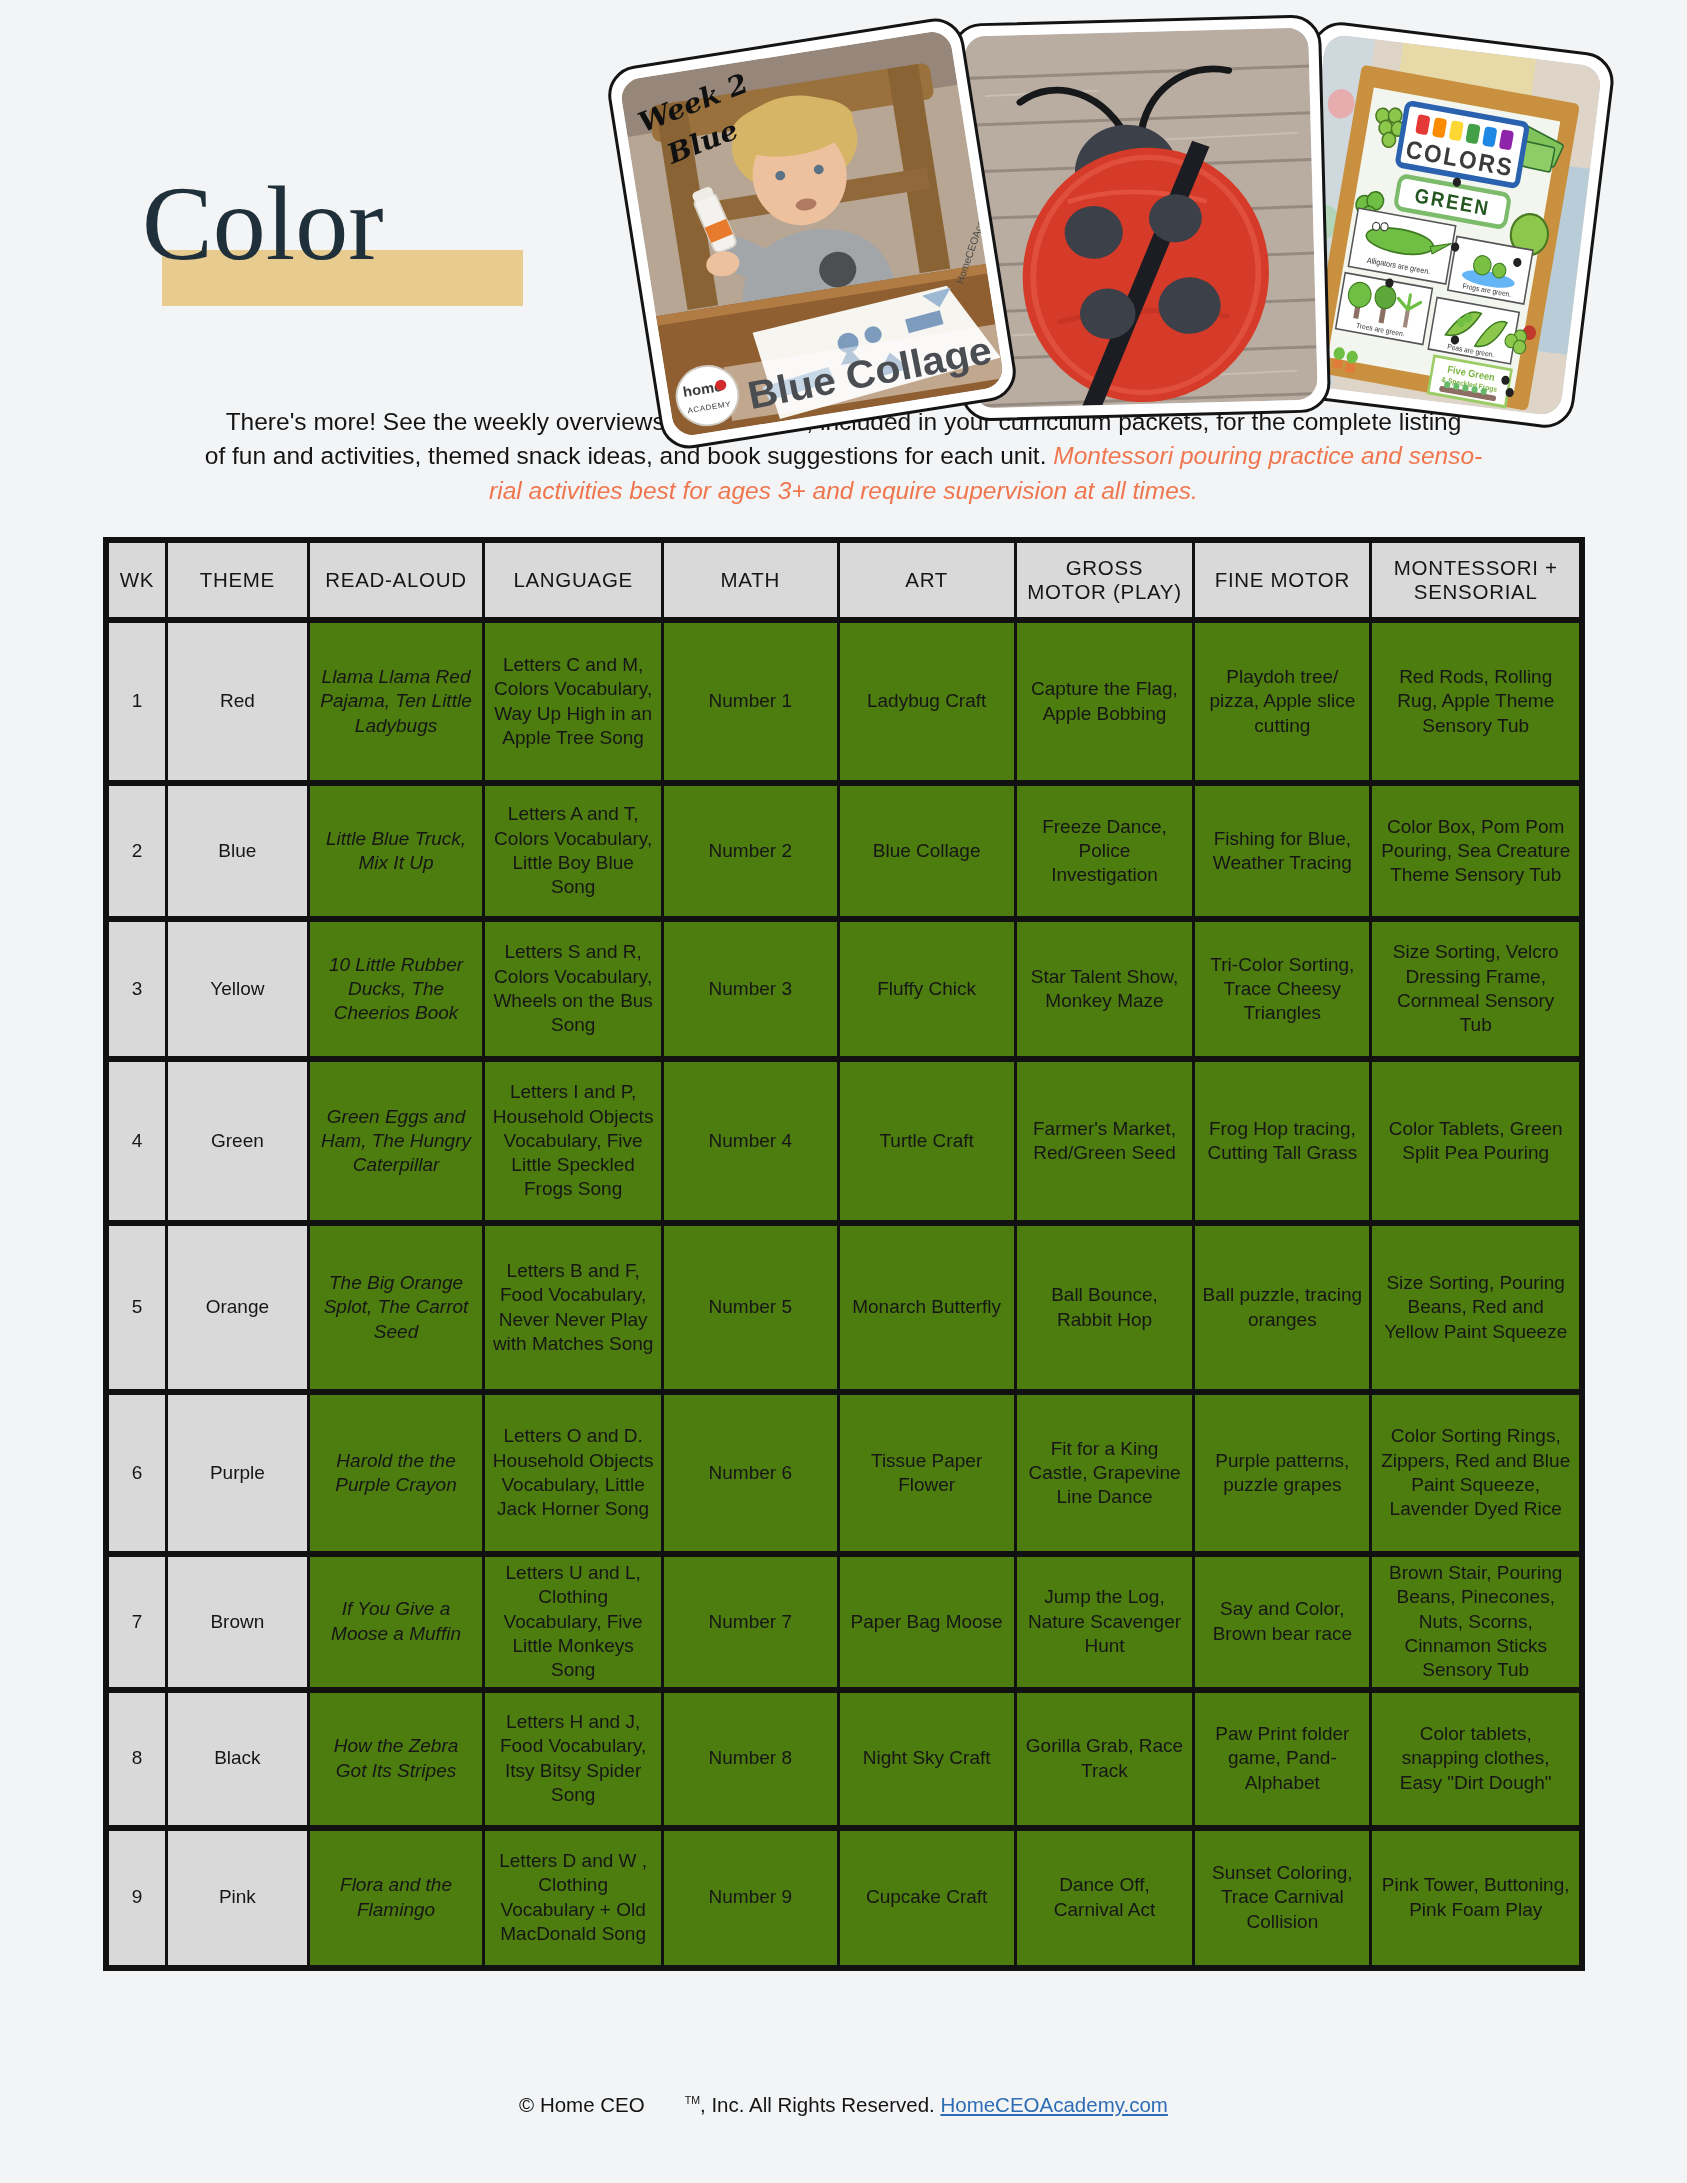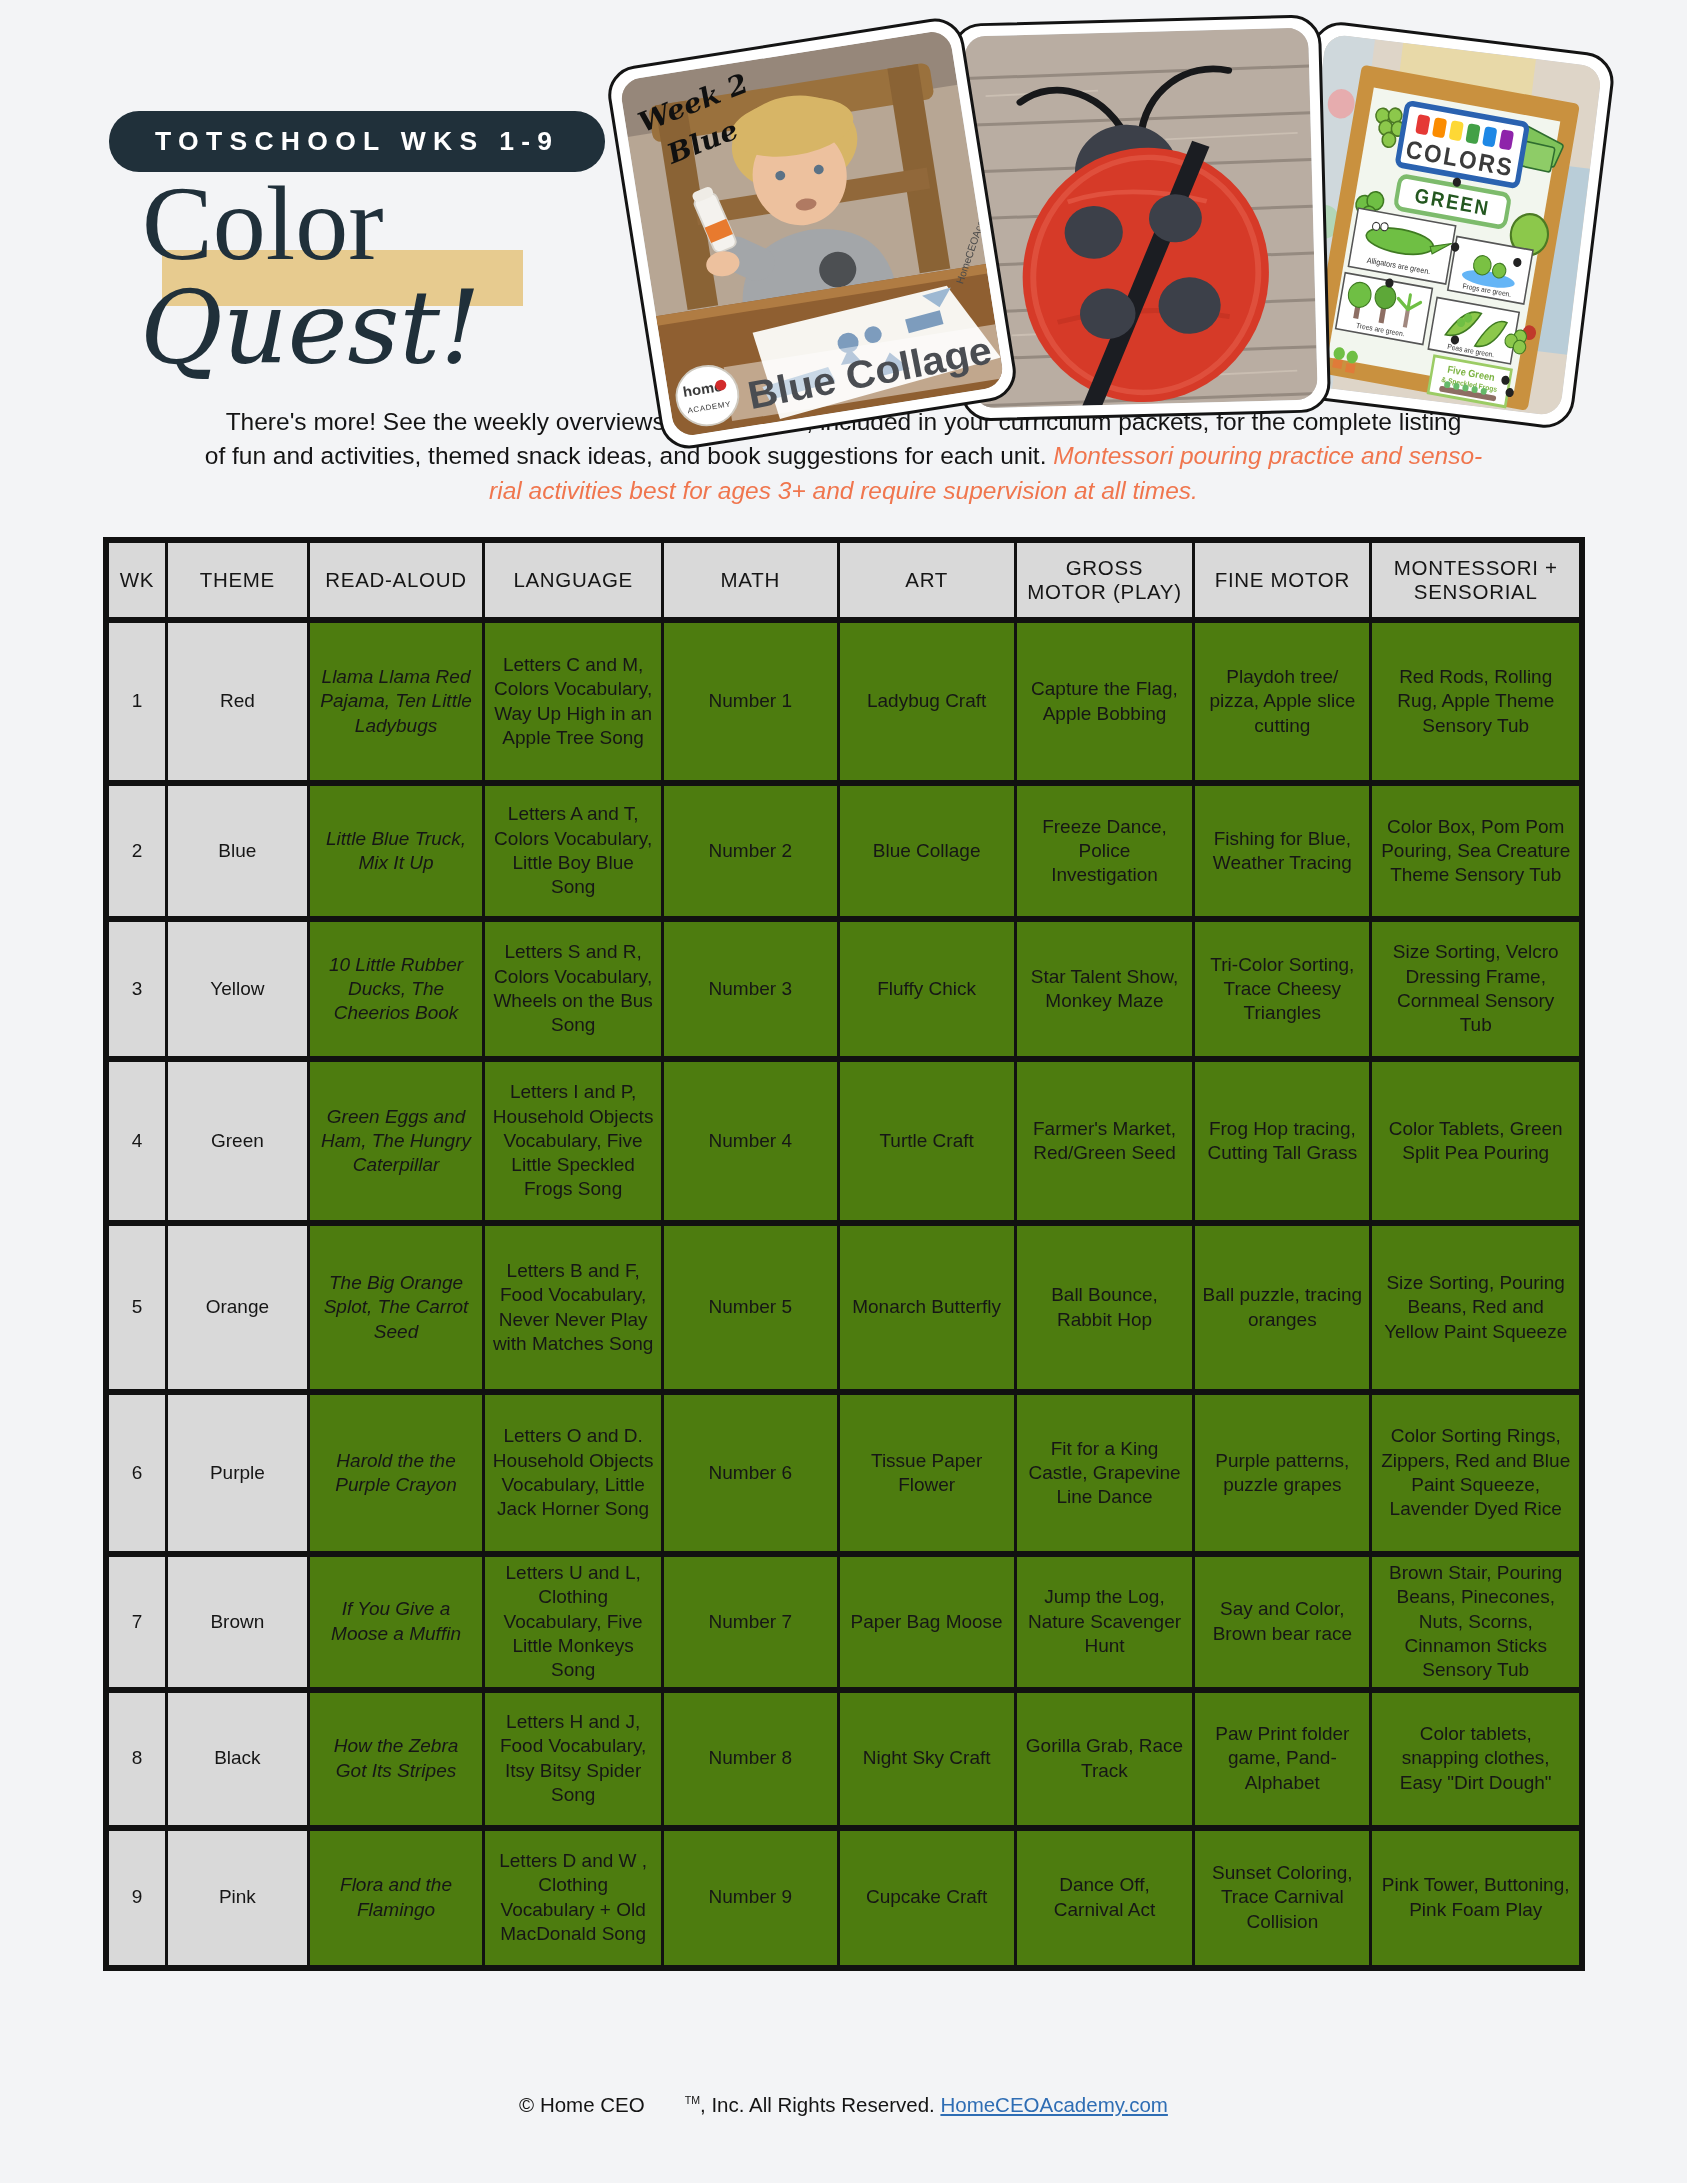--- a/index.html
+++ b/index.html
@@ -52,25 +52,23 @@
   
   .footer{position:absolute;top:2093px;left:0;width:100%;text-align:center;font-size:20.5px;color:#141414;}
   .footer sup{font-size:10.6px;margin-left:40px;}
   .footer a{color:#2e6db4;text-decoration:underline;cursor:pointer;}
 </style>
 </head>
 <body>
 
 <div class="page">
 
-  <div class="badge">TOTSCHOOL WKS 1-9</div>
 
   <div class="title-highlight"></div>
   <div class="title-color">Color</div>
-  <div class="title-quest">Quest!</div>
 
   <div class="photo photo-left">
     <div class="photo-inner">
       <svg viewBox="0 0 540 610" preserveAspectRatio="none">
         <rect width="540" height="610" fill="#b7a694"></rect>
         <rect width="540" height="95" fill="#6e625a" opacity="0.45"></rect>
         <rect x="40" y="50" width="460" height="62" rx="14" fill="#9a713d"></rect>
         <rect x="52" y="50" width="50" height="350" fill="#8a6335"></rect>
         <rect x="432" y="50" width="50" height="350" fill="#8a6335"></rect>
         <rect x="90" y="225" width="380" height="36" fill="#91683a"></rect>

